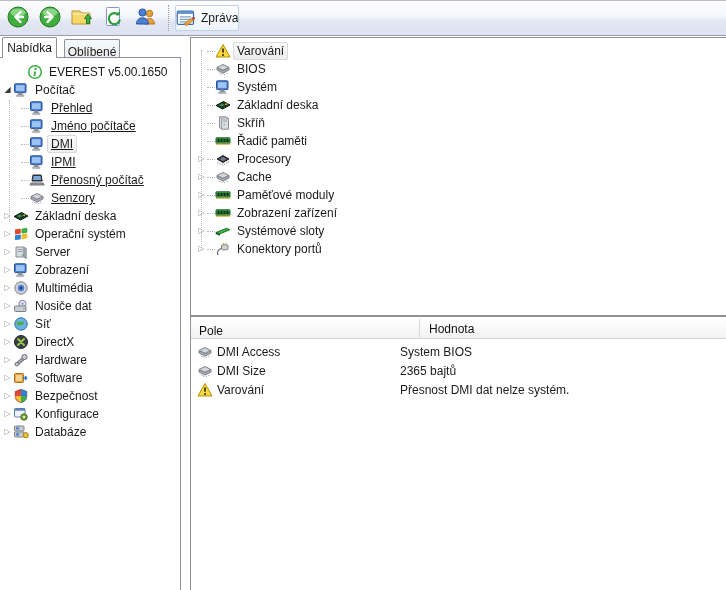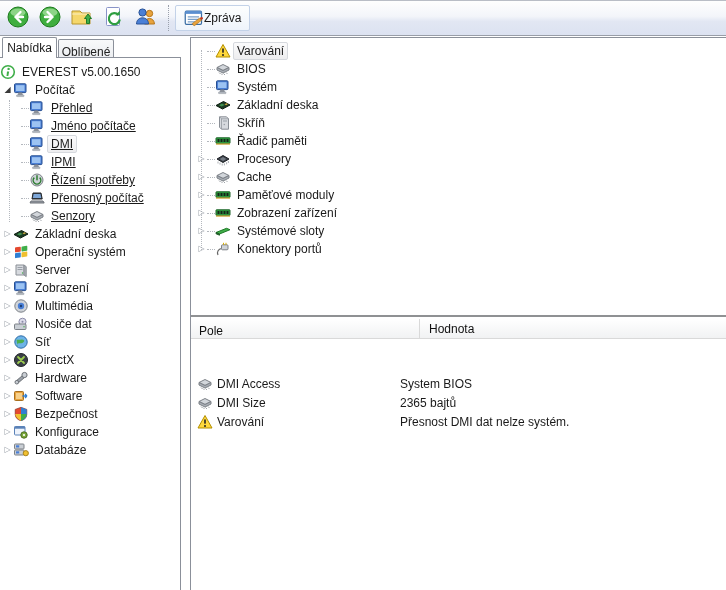--- a/index.html
+++ b/index.html
@@ -8,65 +8,65 @@
 
   
   .toolbar { position:absolute; left:0; top:0; width:726px; height:36px;
     background:linear-gradient(#fefefe 0%, #f3f5fa 45%, #e2e7f3 60%, #dce2f1 100%);
     border-top:1px solid #b9bdc6; border-bottom:1px solid #989da7;
     display:flex; align-items:center; }
   .tb-btn { width:28px; height:28px; display:flex; align-items:center; justify-content:center;
     margin-left:4px; cursor:default; }
   .tb-btn svg { width:24px; height:24px; }
   .tb-sep { height:26px; border-left:1px dotted #9aa0ac; margin:0 6px 0 8px; }
-  .report-btn { display:flex; align-items:center; height:26px; padding:0 8px;
+  .report-btn { display:flex; align-items:center; gap:5px; height:26px; padding:0 0;
     border:1px solid #c3d2e8; border-radius:2px;
     background:linear-gradient(#fdfefe,#eef4fb); }
   .report-btn svg { width:20px; height:20px; }
 
   
   .tab { position:absolute; border:1px solid #8b909a; border-bottom:none;
     border-radius:2px 2px 0 0; display:flex; align-items:center; justify-content:center; }
   .tab-active { left:2px; top:37px; width:55px; height:21px; background:#fff; z-index:3; }
-  .tab-inactive { left:58px; top:39px; width:56px; height:25px;
+  .tab-inactive { left:64px; top:39px; width:56px; height:25px;
     background:linear-gradient(#f8f9fa,#e8eaee); color:#222; }
 
   
   .tree-panel { position:absolute; left:0; top:57px; width:181px; height:533px;
     background:#fff; border-top:1px solid #8b909a; border-right:1px solid #8b909a;
     padding-top:5px; z-index:2; }
   .guide { position:absolute; border-left:1px dotted #b4b8be; width:0; }
   .row { height:18px; display:flex; align-items:center; white-space:nowrap; }
   .arrow { width:11px; font-size:8px; text-align:center; flex:0 0 11px; line-height:18px; }
   .arrow-collapsed { color:#9aa0a8; }
   .arrow-expanded { color:#3a3a3a; }
   .stub { width:8px; border-top:1px dotted #b4b8be; flex:0 0 8px; }
   .icon16 { width:16px; height:16px; flex:0 0 16px; display:inline-block; }
   .icon16 svg { width:16px; height:16px; display:block; }
   .lbl { padding:1px 3px; margin-left:2px; border:1px solid transparent; }
   .row.selected .lbl { background:linear-gradient(#fbfbfc,#ededef);
     border:1px solid #d6d9de; border-radius:2px; }
-  .tree-panel .row.lvl0 { padding-left:0; }
+  .tree-panel .row.lvl0 { padding-left:0;margin-left:27px; }
   .tree-panel .row.lvl1 { padding-left:2px; }
   .tree-panel .row.lvl2 { padding-left:21px;text-decoration:underline; }
 
   
   .right-panel { position:absolute; left:190px; top:37px; width:536px; height:553px;
     background:#fff; border-left:1px solid #8b909a; border-top:1px solid #8b909a; }
   .device-list { position:absolute; left:0; top:0; right:0; padding-top:4px; }
   .device-list .row { padding-left:5px; }
   .hsep { position:absolute; left:0; top:277px; width:100%; height:3px;
     background:#8f9193; border-bottom:1px solid #fff; }
   .detail-header { position:absolute; left:0; top:281px; width:100%; height:20px;
     background:linear-gradient(#ffffff,#f1f2f3); border-bottom:1px solid #d9d9d9;
     display:flex; align-items:flex-end; color:#111; }
   .col-field-h { width:200px; padding-left:8px; }
   .col-value-h { padding-left:9px; border-left:1px solid #d9d9d9; height:100%;
     display:flex; align-items:center; flex:1;margin-left:28px; }
-  .detail-rows { position:absolute; left:0; top:304px; width:100%;margin-top:32px; }
+  .detail-rows { position:absolute; left:0; top:304px; width:100%; }
   .drow { height:19px; display:flex; align-items:center; }
   .dfield { width:200px; padding-left:6px; display:flex; align-items:center; gap:4px; }
   .dvalue { padding-left:9px; }
 </style>
 </head>
 <body>
 
 <div class="toolbar">
   <div style="display:flex;align-items:center;">
 
@@ -205,32 +205,20 @@
             <rect x="3.5" y="13" width="7.5" height="1.6" rx="0.5" fill="#b9bec6" stroke="#8b9099" stroke-width="0.5"></rect>
           </svg>
         </span>
         <span class="lbl">IPMI</span>
       </div>
       <div class="row lvl2">
 
         <span class="stub"></span>
         <span class="icon16">
           <svg viewBox="0 0 16 16">
-            <circle cx="8" cy="8" r="6" fill="#cfd3d8" stroke="#7c8187"></circle>
-            <path d="M8 3.8v4" stroke="#2e7d32" stroke-width="1.5" stroke-linecap="round"></path>
-            <path d="M5.3 5.6a3.8 3.8 0 1 0 5.4 0" fill="none" stroke="#2e7d32" stroke-width="1.5"></path>
-          </svg>
-        </span>
-        <span class="lbl">Řízení spotřeby</span>
-      </div>
-      <div class="row lvl2">
-
-        <span class="stub"></span>
-        <span class="icon16">
-          <svg viewBox="0 0 16 16">
             <path d="M4 3h8l1.2 6H3z" fill="#3a3f46" stroke="#22262b"></path>
             <path d="M4.6 4h6.8l.8 4H3.9z" fill="#7da7d9"></path>
             <path d="M2 11h12l1.2 2H1z" fill="#9aa0a8" stroke="#6c7177"></path>
           </svg>
         </span>
         <span class="lbl">Přenosný počítač</span>
       </div>
       <div class="row lvl2">
 
         <span class="stub"></span>

